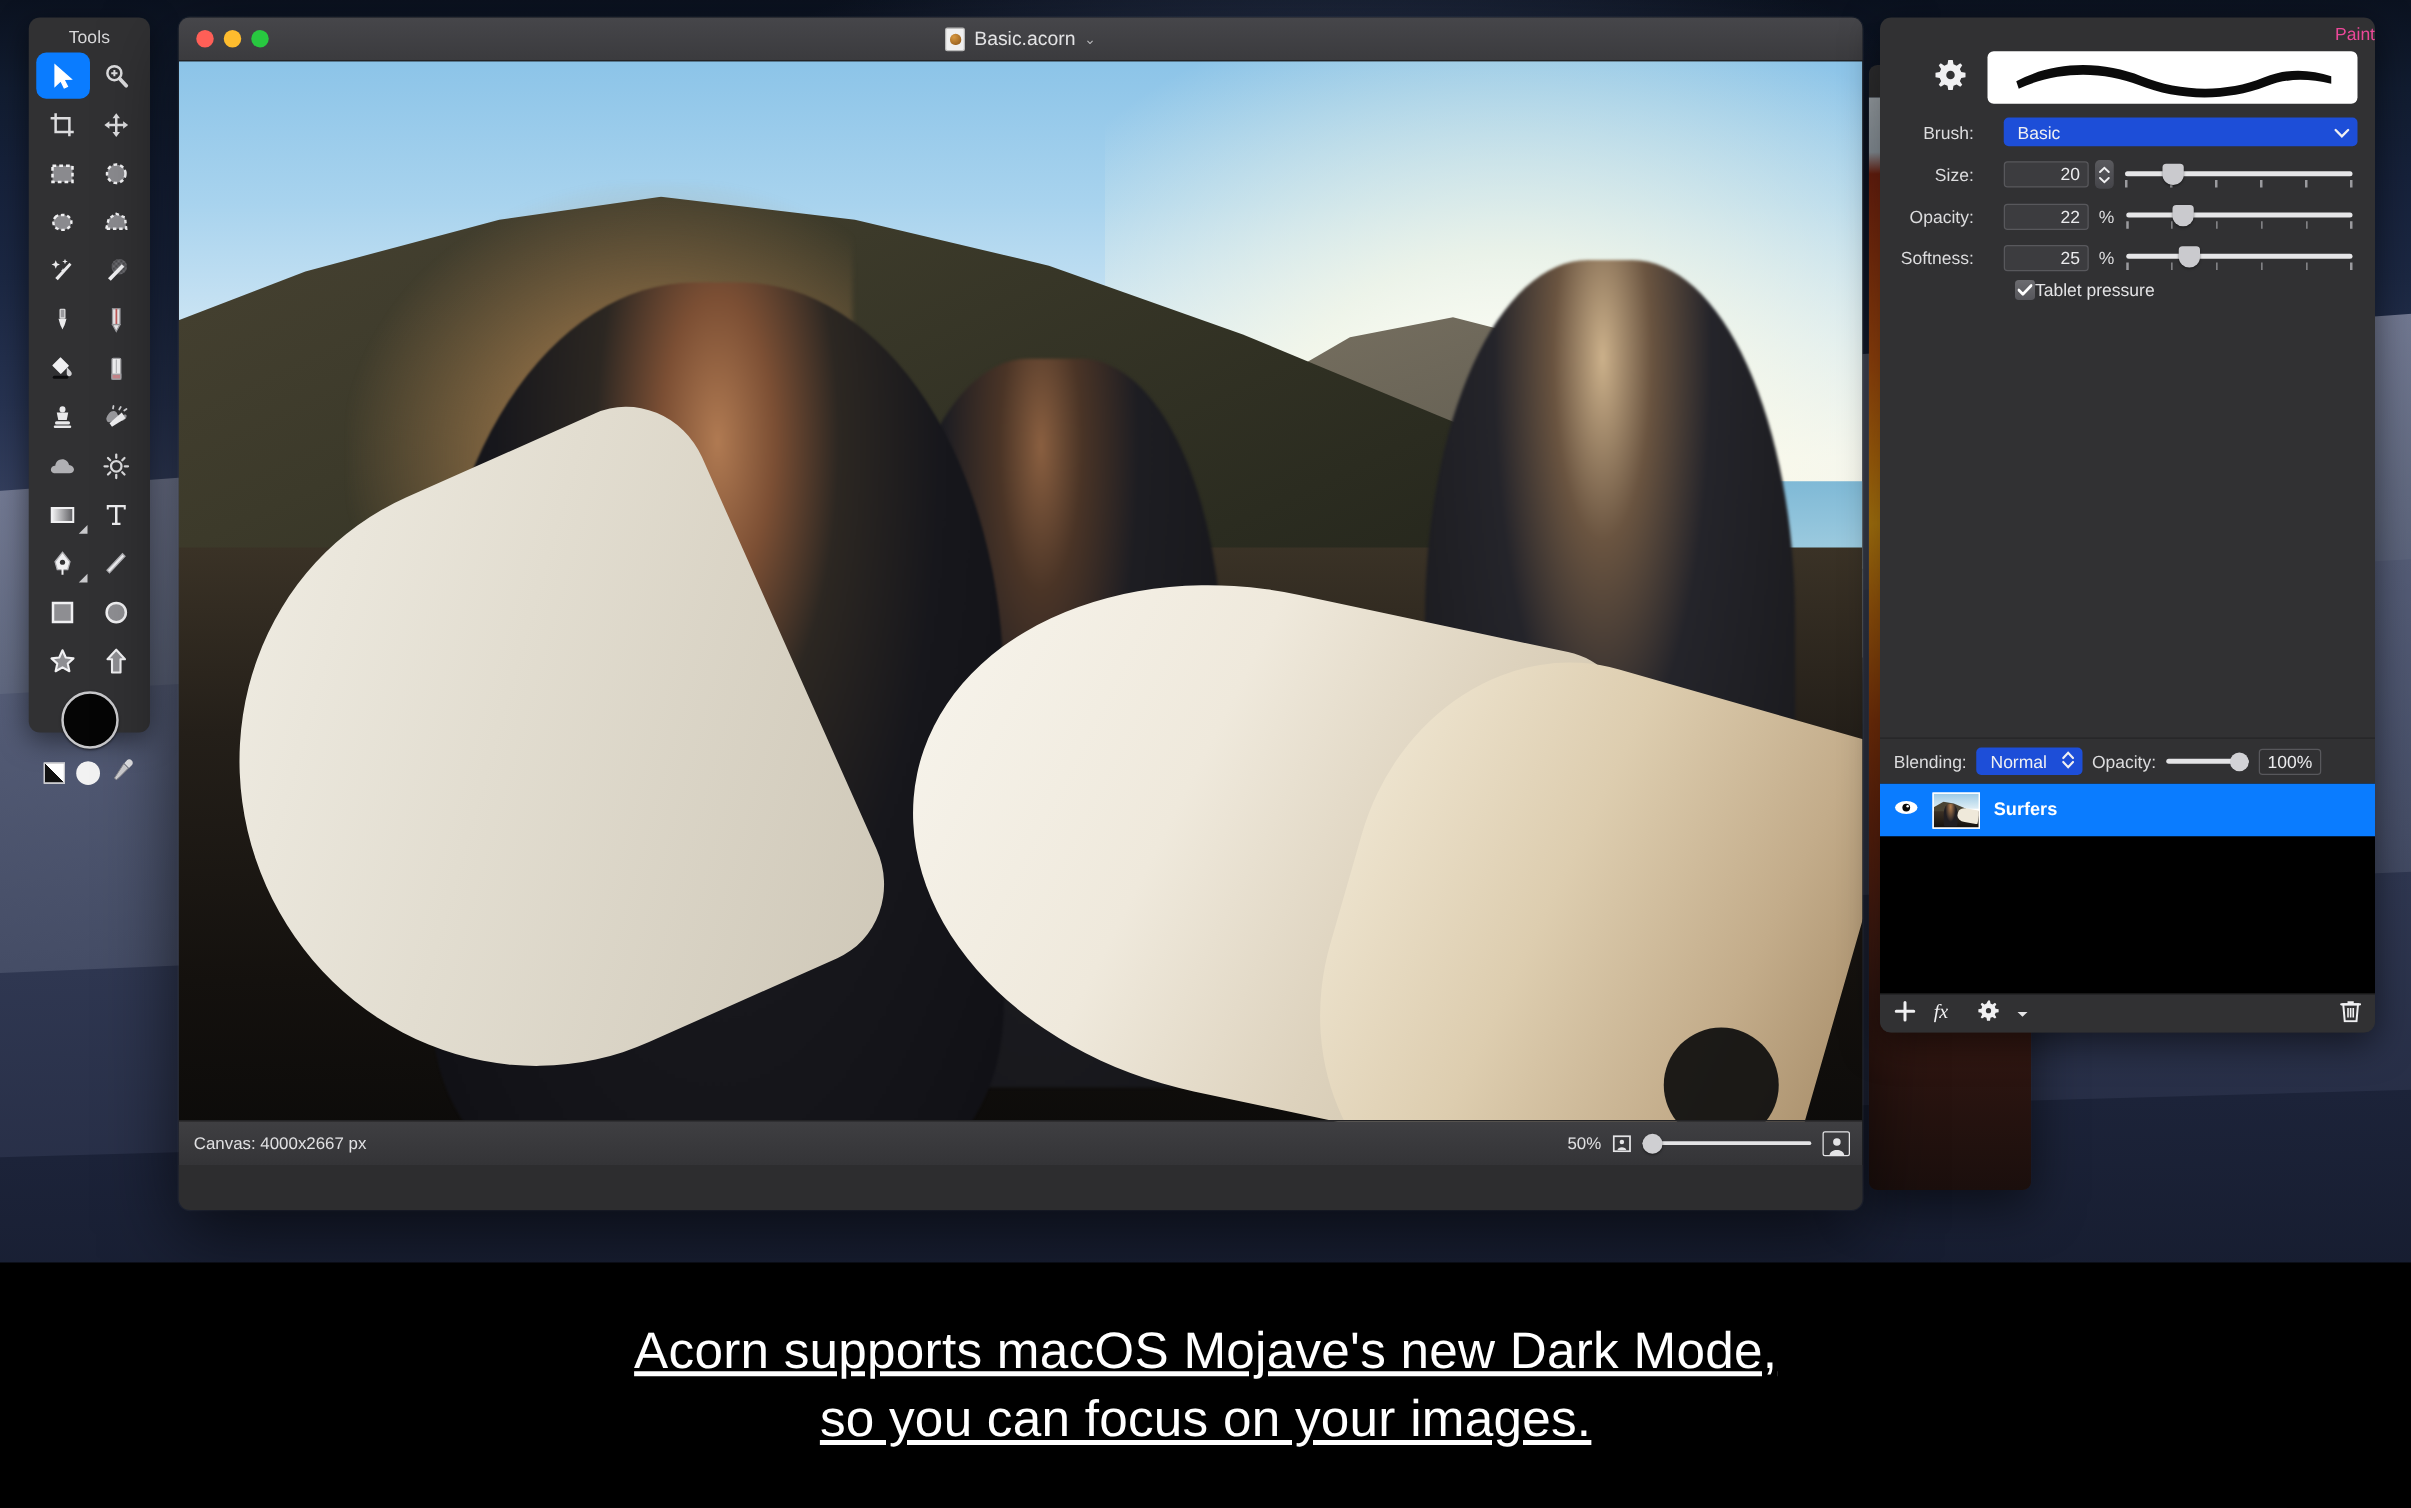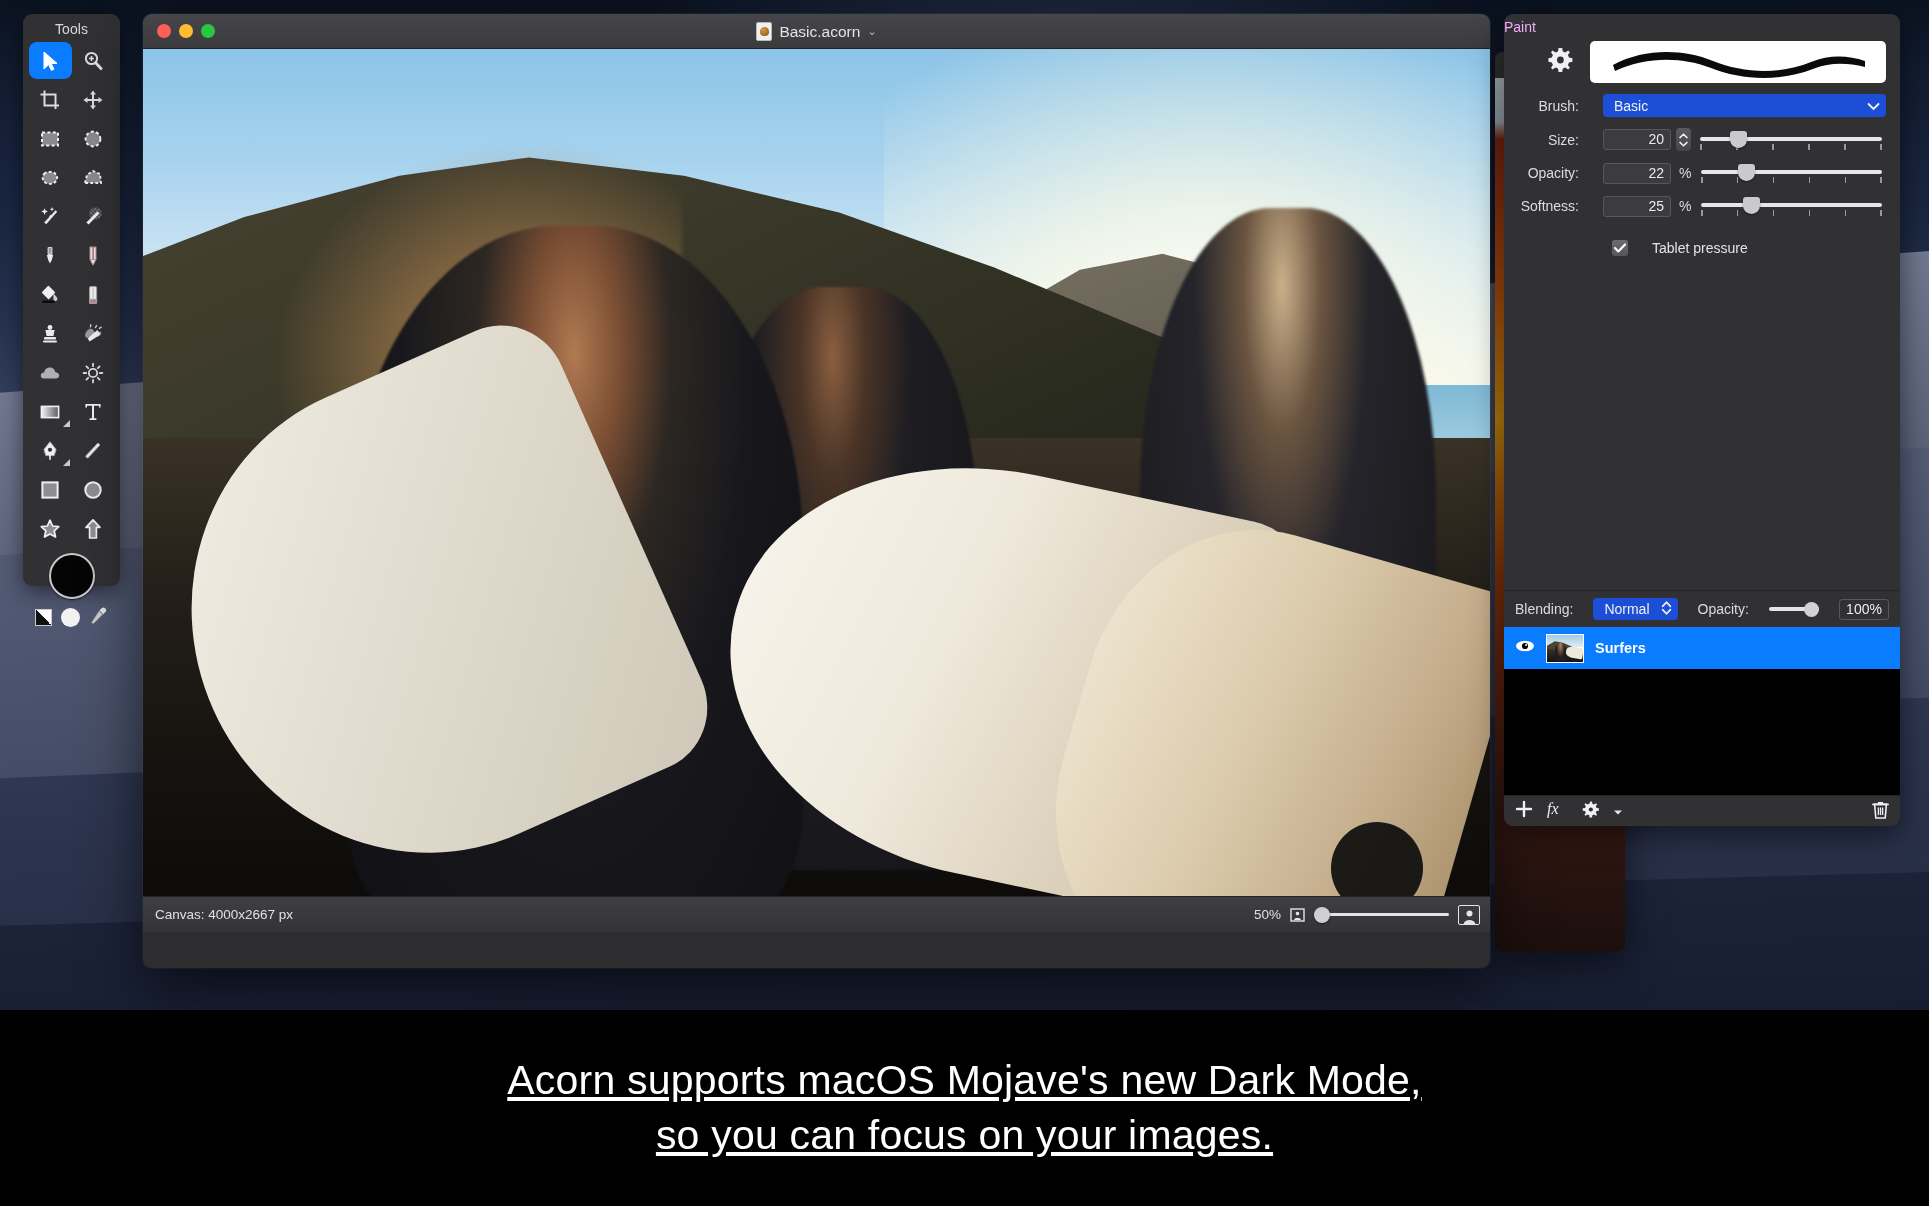--- a/index.html
+++ b/index.html
@@ -253,22 +253,22 @@
   }
 
   
   .inspector {
     position:absolute; left:1504px; top:14px; width:396px; height:812px;
     background:#313133; border-radius:9px;
     box-shadow:0 8px 30px rgba(0,0,0,.55);
     display:flex; flex-direction:column; overflow:hidden;
   }
   .insp-title {
-    height:27px; line-height:27px; text-align:left;
-    color:#f0abfc; font-size:14px;
+    height:27px; line-height:27px; text-align:right;
+    color:#ec4899; font-size:14px;
   }
   .paint-pane { padding:0 14px; flex:0 0 auto; }
   .brush-row { display:flex; align-items:center; gap:14px; padding-left:26px; }
   .gear-big { flex:0 0 auto; }
   .brush-preview {
     flex:1; height:42px; background:#fff; border-radius:5px;
     display:flex; align-items:center; justify-content:center; overflow:hidden;
   }
   .frow { display:flex; align-items:center; margin-top:11px; }
   .flabel {
@@ -293,32 +293,32 @@
     position:absolute; left:0; right:4px; top:8px; height:4px;
     background:#e6e6e8; border-radius:2px;
   }
   .sticks { position:absolute; left:0; right:4px; top:15px; height:6px; display:flex; justify-content:space-between; }
   .sticks i { width:1.5px; height:6px; background:#9a9a9e; display:block; }
   .sknob {
     position:absolute; top:2px; width:17px; height:17px;
     background:#cacace; border-radius:3px 3px 50% 50%;
     box-shadow:0 1px 2px rgba(0,0,0,.45);
   }
-  .checkrow { display:flex; align-items:center; margin-top:23px; padding-left:94px; gap:24px; }
+  .checkrow { display:flex; align-items:center; margin-top:7px; padding-left:94px; gap:0; }
   .checkbox {
     width:16px; height:16px; border-radius:3px;
     background:linear-gradient(to bottom,#6c6c70,#56565b);
     display:flex; align-items:center; justify-content:center;
   }
   .checklabel { color:#e3e3e5; font-size:14px; }
   .paint-filler { flex:1 1 auto; min-height:0; }
 
   .layers-toolbar {
     height:37px; border-top:1px solid #252527;
-    display:flex; align-items:center; gap:20px; padding:0 11px;
+    display:flex; align-items:center; gap:8px; padding:0 11px;
     background:#313133;
   }
   .lbl-sm { color:#dcdcde; font-size:14px; }
   .blend-select {
     height:22px; background:#1d4ed8; border-radius:4px;
     color:#f0f0f2; font-size:14px;
     display:flex; align-items:center; gap:11px; padding:0 6px 0 11px;
   }
   .op-slider { position:relative; width:66px; height:16px; display:flex; align-items:center; }
   .op-track { position:absolute; left:0; right:0; height:3.5px; background:#e4e4e6; border-radius:2px; }

